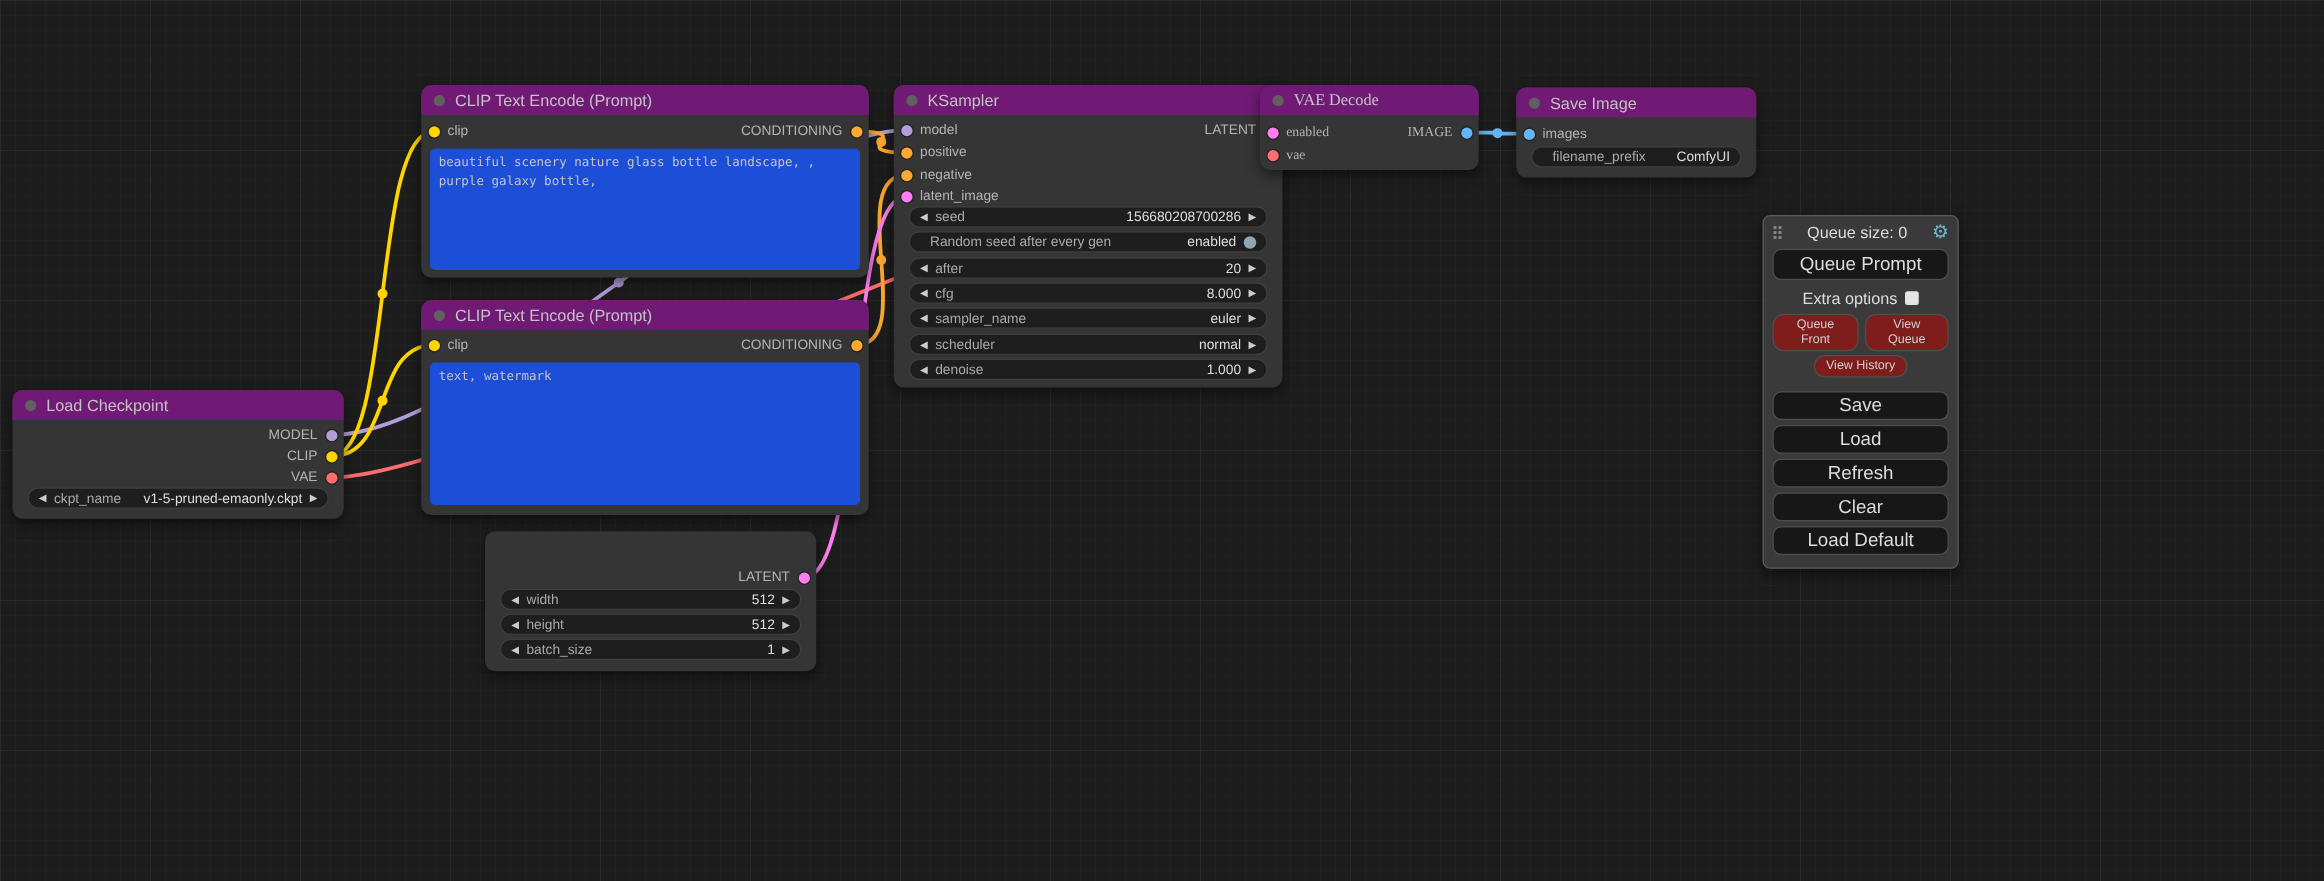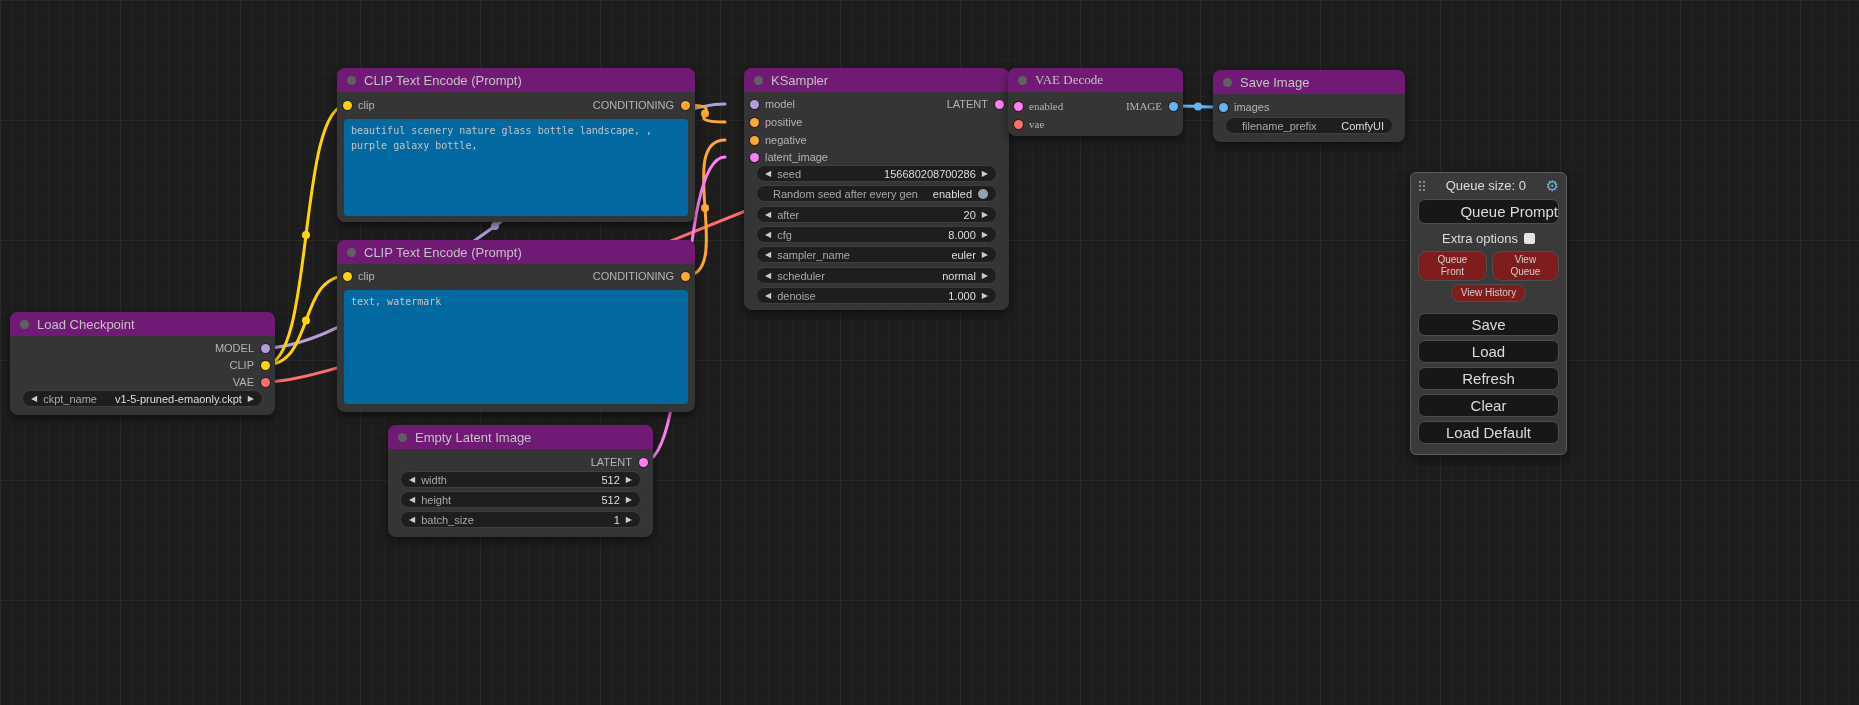--- a/index.html
+++ b/index.html
@@ -31,39 +31,39 @@
   .widget-row { position:absolute; left:12px; right:12px; height:17px;
                 background:#1e1e1e; border:1px solid #3e3e3e; border-radius:9px;
                 display:flex; align-items:center; gap:6px; padding:0 8px;
                 font-size:11px; color:#a9a9a9; cursor:pointer; }
   .widget-row .arrow  { font-size:8px; color:#cccccc; line-height:1; }
   .widget-row .wlabel { white-space:nowrap; }
   .widget-row .wlabel.indent { margin-left:8px; }
   .widget-row .wvalue { color:#dfdfdf; white-space:nowrap; }
   .widget-row .spacer { flex:1; }
   .toggle-knob { width:10px; height:10px; border-radius:50%; background:#90a5b4; flex:0 0 auto; }
-  .node-textarea { position:absolute; left:7px; right:7px; background:#0369a1;
+  .node-textarea { position:absolute; left:7px; right:7px; background:#1d4ed8;
                    border-radius:4px; padding:5px 7px; overflow:hidden;
                    font-family:"DejaVu Sans Mono", monospace; font-size:10px;
                    line-height:1.45; color:#c4c4c4; white-space:pre-wrap; word-break:break-word; }
   
   .menu-panel { position:absolute; z-index:10; left:1410px; top:172px; width:157px;
                 background:#3a3a3a; border:1px solid #5c5c5c; border-radius:6px;
                 padding:5px 7px 10px; display:flex; flex-direction:column; align-items:center;
                 box-shadow:0 4px 12px rgba(0,0,0,0.55); }
   .menu-header { width:100%; display:flex; align-items:center; justify-content:space-between;
                  color:#dddddd; font-size:13px; margin-bottom:6px; }
   .drag-handle { width:8px; height:12px;
                  background-image:radial-gradient(#8a8a8a 1px, transparent 1.5px);
                  background-size:4px 4px; cursor:grab; }
   .gear { color:#6db6d4; font-size:15px; line-height:1; cursor:pointer; }
   button { font-family:inherit; }
   .btn-big { width:141px; height:23px; background:#171717; border:1px solid #4e4e4e;
              border-radius:7px; color:#dcdcdc; font-size:15px; line-height:1; cursor:pointer; }
-  .btn-queue { height:25px; margin-bottom:5px;text-align:right; }
+  .btn-queue { height:25px; margin-bottom:5px; }
   .extra-row { display:flex; align-items:center; gap:6px; color:#dddddd;
                font-size:13px; margin:2px 0 5px; }
   .checkbox { width:11px; height:11px; background:#e4e4e4; border-radius:2px; display:inline-block; cursor:pointer; }
   .small-row { display:flex; gap:5px; margin-bottom:3px; }
   .btn-small { background:#7f1d1d; border:1px solid #4e4e4e; border-radius:9px;
                color:#cfcfcf; font-size:10px; padding:2px 9px; line-height:1.2; cursor:pointer; }
   .big-col { display:flex; flex-direction:column; gap:4px; margin-top:8px; }
 </style>
 </head>
 <body>
@@ -125,24 +125,20 @@
           <span class="collapse-dot"></span>
           <span class="title-text">CLIP Text Encode (Prompt)</span>
         </div>
         <span class="slot-dot" style="left: 5.5px; top: 31.5px; background: rgb(255, 213, 0);"></span>
         <span class="slot-label in" style="top: 29px;">clip</span>
         <span class="slot-dot" style="right: 5.5px; top: 31.5px; background: rgb(255, 169, 49);"></span>
         <span class="slot-label out" style="top: 29px;">CONDITIONING</span>
         <div class="node-textarea" style="top: 50px; height: 114px;">text, watermark</div>
       </div>
       <div class="node" style="left: 388px; top: 425px; width: 265px; height: 112px;">
-        <div class="node-title">
-          <span class="collapse-dot"></span>
-          <span class="title-text">Empty Latent Image</span>
-        </div>
         <span class="slot-dot" style="right: 5.5px; top: 32.5px; background: rgb(255, 126, 241);"></span>
         <span class="slot-label out" style="top: 30px;">LATENT</span>
         <div class="widget-row" style="top: 46px;">
           <span class="arrow">◀</span>
           <span class="wlabel">width</span>
           <span class="spacer"></span>
           <span class="wvalue">512</span>
           <span class="arrow">▶</span>
         </div>
         <div class="widget-row" style="top: 66px;">
@@ -153,21 +149,21 @@
           <span class="arrow">▶</span>
         </div>
         <div class="widget-row" style="top: 86px;">
           <span class="arrow">◀</span>
           <span class="wlabel">batch_size</span>
           <span class="spacer"></span>
           <span class="wvalue">1</span>
           <span class="arrow">▶</span>
         </div>
       </div>
-      <div class="node" style="left: 744px; top: 68px; width: 265px; height: 242px;">
+      <div class="node" style="left: 715px; top: 68px; width: 311px; height: 242px;">
         <div class="node-title">
           <span class="collapse-dot"></span>
           <span class="title-text">KSampler</span>
         </div>
         <span class="slot-dot" style="left: 5.5px; top: 31.5px; background: rgb(179, 157, 219);"></span>
         <span class="slot-label in" style="top: 29px;">model</span>
         <span class="slot-dot" style="left: 5.5px; top: 49.5px; background: rgb(255, 169, 49);"></span>
         <span class="slot-label in" style="top: 47px;">positive</span>
         <span class="slot-dot" style="left: 5.5px; top: 67.5px; background: rgb(255, 169, 49);"></span>
         <span class="slot-label in" style="top: 65px;">negative</span>

